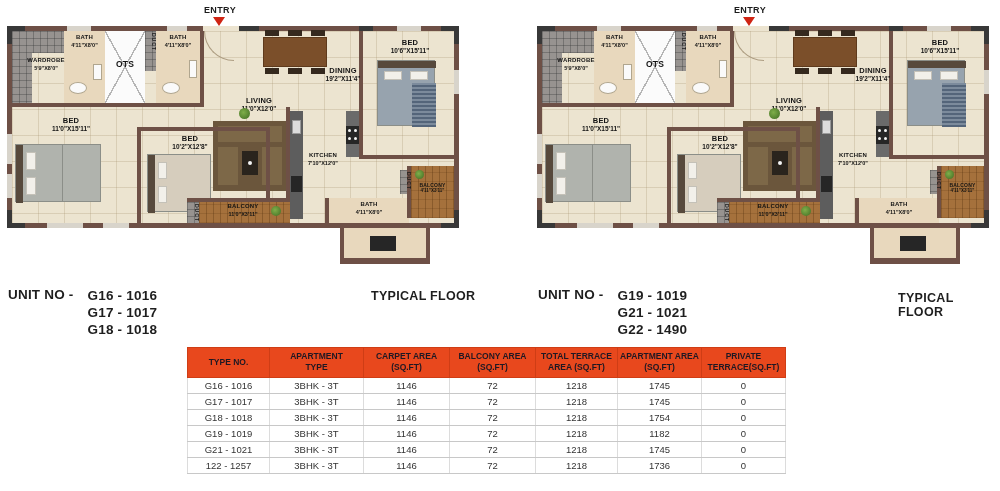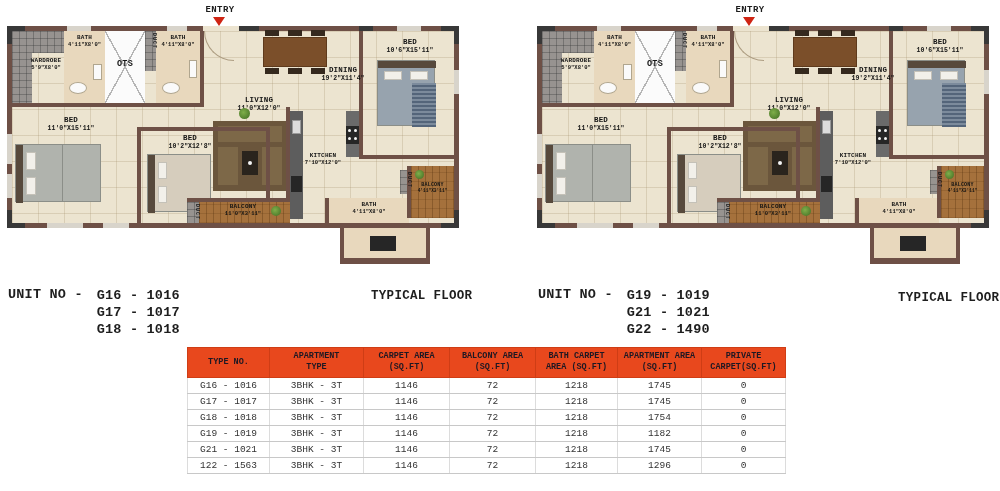--- a/index.html
+++ b/index.html
@@ -1,17 +1,17 @@
 <!DOCTYPE html>
 <html><head>
 <meta charset="utf-8">
 <style>
   html,body{margin:0;padding:0;background:#fff;}
   body{width:1000px;height:491px;font-family:"Liberation Sans",sans-serif;-webkit-font-smoothing:antialiased;}
-  .canvas{position:relative;width:1000px;height:491px;background:#fff;overflow:hidden;font-family:Liberation Mono, monospace;}
+  .canvas{position:relative;width:1000px;height:491px;background:#fff;overflow:hidden;}
   .abs{position:absolute;box-sizing:border-box;}
   .plan{position:absolute;width:456px;height:268px;}
   #plan-0{left:6px;top:4px;}
   #plan-1{left:536px;top:4px;}
   .entry{font-size:9px;font-weight:bold;color:#1c1c1c;letter-spacing:.4px;text-align:center;}
   .entry-arrow{width:0;height:0;border-left:6px solid transparent;border-right:6px solid transparent;border-top:9px solid #cf2413;}
   .bldg{left:1px;top:22px;width:452px;height:202px;background:#6e5046;}
   .floor{left:5px;top:5px;width:442px;height:192px;background-color:#ece4d0;
     background-image:linear-gradient(rgba(168,146,112,.28) 1px,transparent 1px),
                      linear-gradient(90deg,rgba(168,146,112,.28) 1px,transparent 1px);
@@ -455,30 +455,30 @@
           </th>
           <th>
             <div>CARPET AREA</div>
             <div>(SQ.FT)</div>
           </th>
           <th>
             <div>BALCONY AREA</div>
             <div>(SQ.FT)</div>
           </th>
           <th>
-            <div>BATH CARPET</div>
+            <div>TOTAL TERRACE</div>
             <div>AREA (SQ.FT)</div>
           </th>
           <th>
             <div>APARTMENT AREA</div>
             <div>(SQ.FT)</div>
           </th>
           <th>
             <div>PRIVATE</div>
-            <div>CARPET(SQ.FT)</div>
+            <div>TERRACE(SQ.FT)</div>
           </th>
         </tr>
       </thead>
       <tbody>
         <tr>
           <td>G16 - 1016</td>
           <td>3BHK - 3T</td>
           <td>1146</td>
           <td>72</td>
           <td>1218</td>
@@ -515,23 +515,23 @@
         <tr>
           <td>G21 - 1021</td>
           <td>3BHK - 3T</td>
           <td>1146</td>
           <td>72</td>
           <td>1218</td>
           <td>1745</td>
           <td>0</td>
         </tr>
         <tr>
-          <td>122 - 1563</td>
+          <td>122 - 1257</td>
           <td>3BHK - 3T</td>
           <td>1146</td>
           <td>72</td>
           <td>1218</td>
-          <td>1296</td>
+          <td>1736</td>
           <td>0</td>
         </tr>
       </tbody>
     </table>
 </div>
 
 </body></html>

